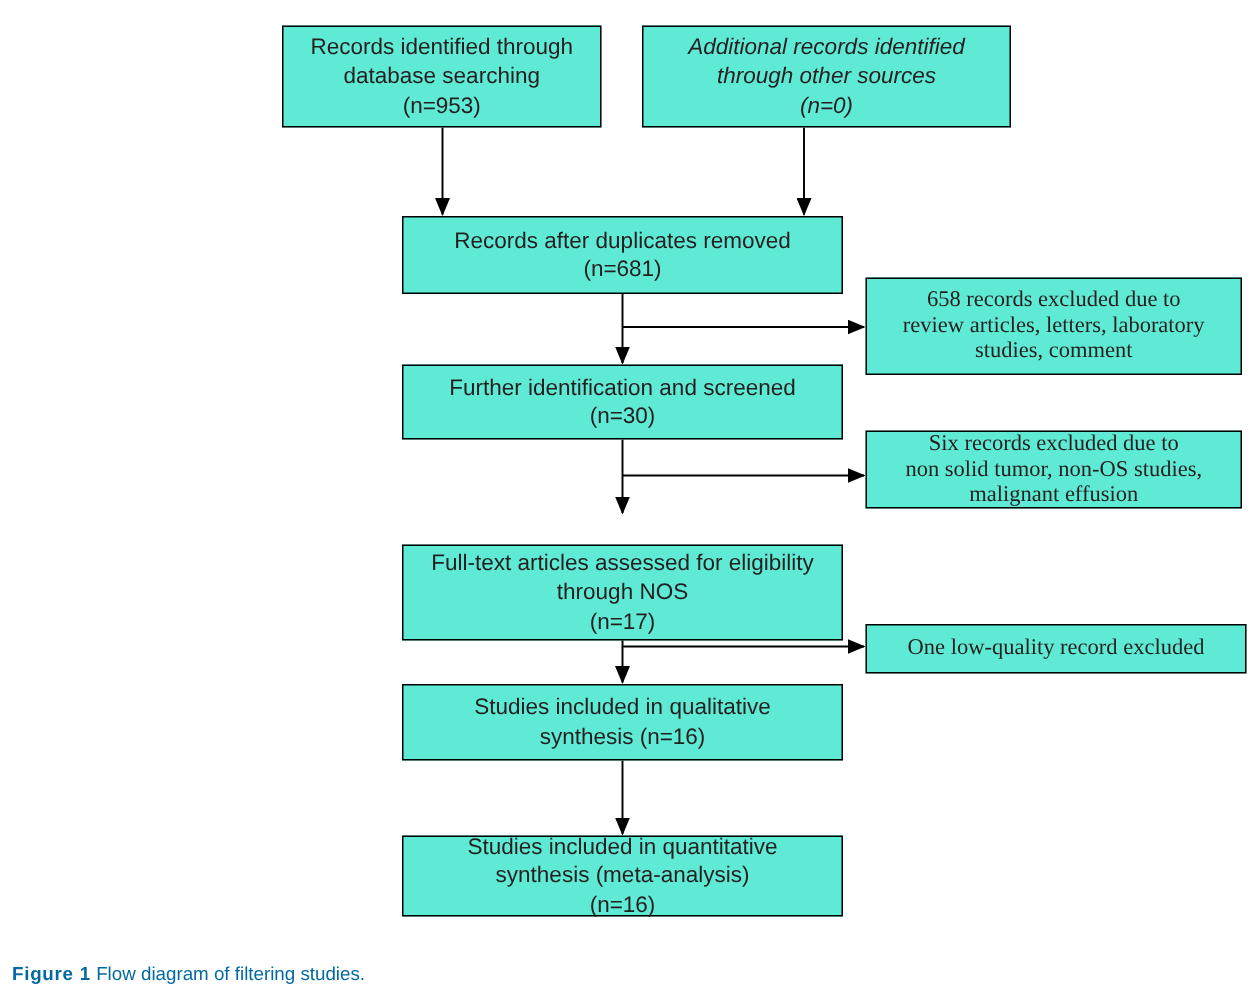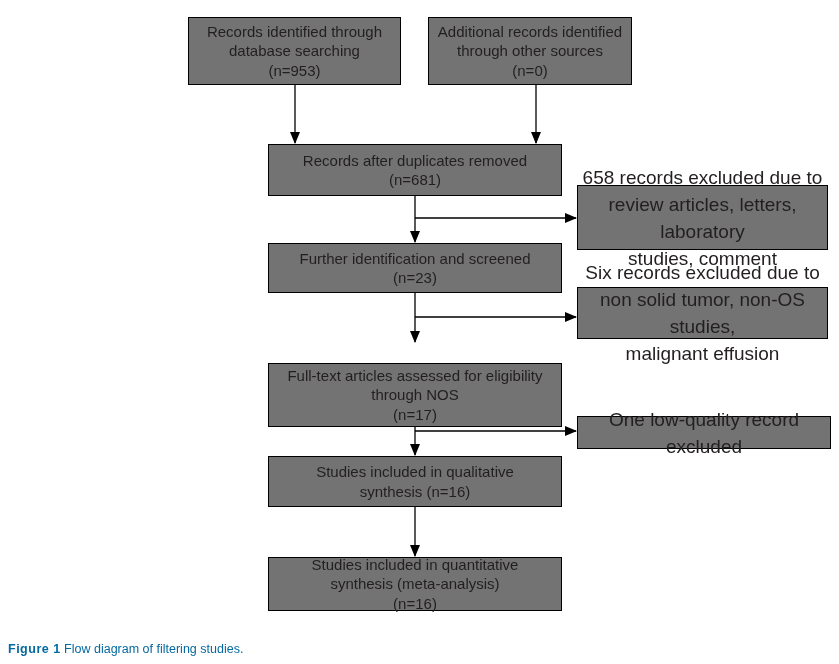--- a/index.html
+++ b/index.html
@@ -24,37 +24,38 @@
     height: 664px;
   }
   .arrows line {
     stroke: #000000;
     stroke-width: 1.3;
   }
   .node {
     position: absolute;
     box-sizing: border-box;
     border: 1.4px solid #000000;
-    background: #737373;
+    background: #5eead4;
     display: flex;
     align-items: center;
     justify-content: center;
     text-align: center;
     white-space: pre-line;
     font-size: 15px;
     line-height: 19.5px;
     padding: 1px 2px;
   }
   .node.side {
-    font-size: 19px;
-    line-height: 27px;
+    font-size: 15px;
+    line-height: 17px;
+    font-family: Liberation Serif, serif;
   }
   
   .box-identified-db   { left: 188px; top: 17px;  width: 213px; height: 68px; }
-  .box-identified-oth  { left: 428px; top: 17px;  width: 204px; height: 68px; }
+  .box-identified-oth  { left: 428px; top: 17px;  width: 246px; height: 68px; font-style: italic; }
   .box-duplicates      { left: 268px; top: 144px; width: 294px; height: 52px; }
   .box-screened        { left: 268px; top: 243px; width: 294px; height: 50px; }
   .box-fulltext        { left: 268px; top: 343px; width: 294px; height: 64px; margin-top: 20px; }
   .box-qualitative     { left: 268px; top: 456px; width: 294px; height: 51px; }
   .box-quantitative    { left: 268px; top: 557px; width: 294px; height: 54px; }
   
   .box-excluded-658    { left: 577px; top: 185px; width: 251px; height: 65px; }
   .box-excluded-six    { left: 577px; top: 287px; width: 251px; height: 52px; }
   .box-excluded-one    { left: 577px; top: 416px; width: 254px; height: 33px; }
 
@@ -95,21 +96,21 @@
 
   <div class="node box-identified-db">Records identified through
 database searching
 (n=953)</div>
   <div class="node box-identified-oth">Additional records identified
 through other sources
 (n=0)</div>
   <div class="node box-duplicates">Records after duplicates removed
 (n=681)</div>
   <div class="node box-screened">Further identification and screened
-(n=23)</div>
+(n=30)</div>
   <div class="node box-fulltext">Full-text articles assessed for eligibility
 through NOS
 (n=17)</div>
   <div class="node box-qualitative">Studies included in qualitative
 synthesis (n=16)</div>
   <div class="node box-quantitative">Studies included in quantitative
 synthesis (meta-analysis)
 (n=16)</div>
 
   <div class="node side box-excluded-658">658 records excluded due to

